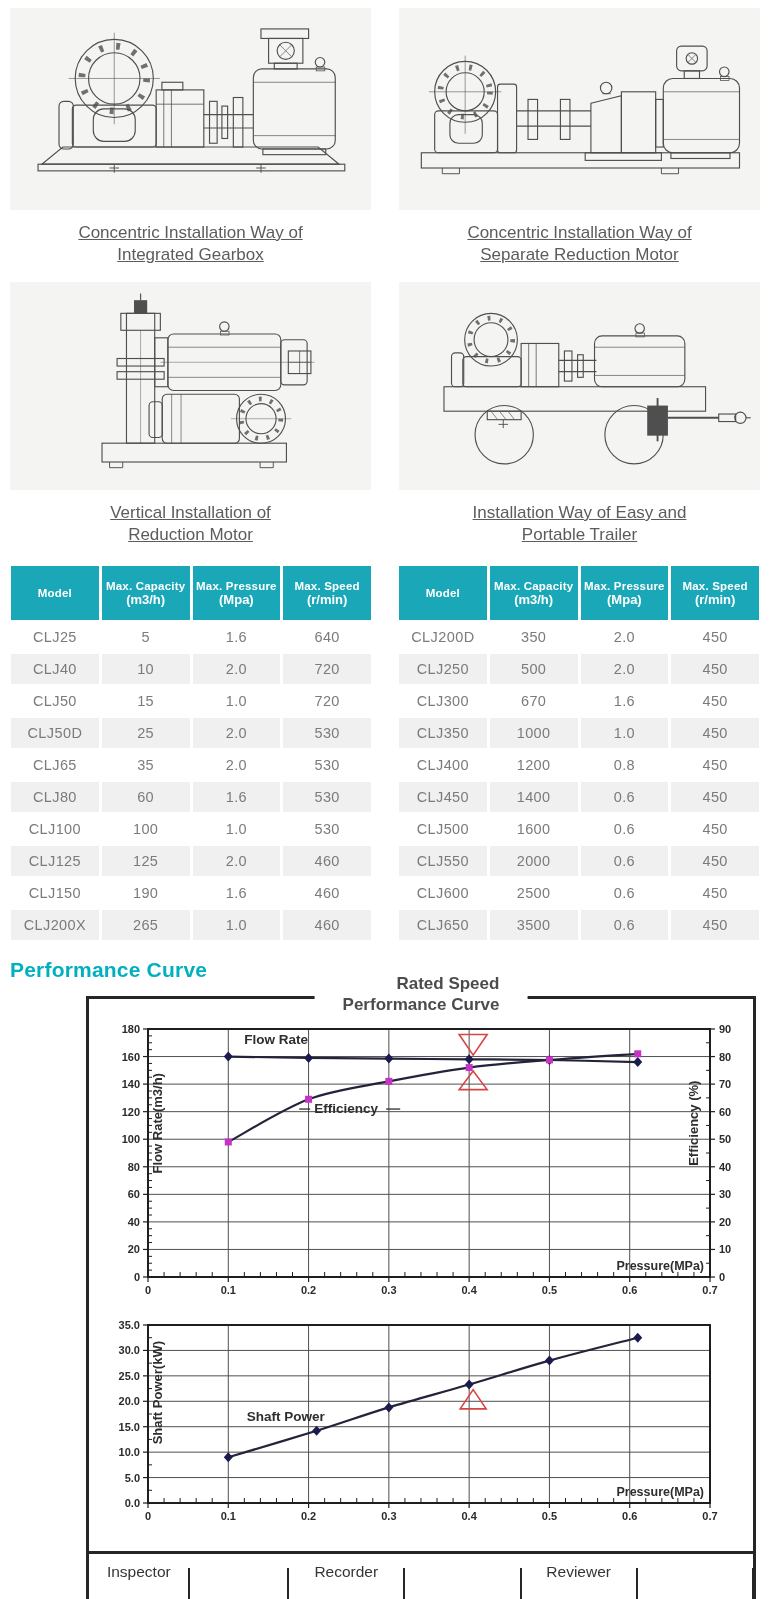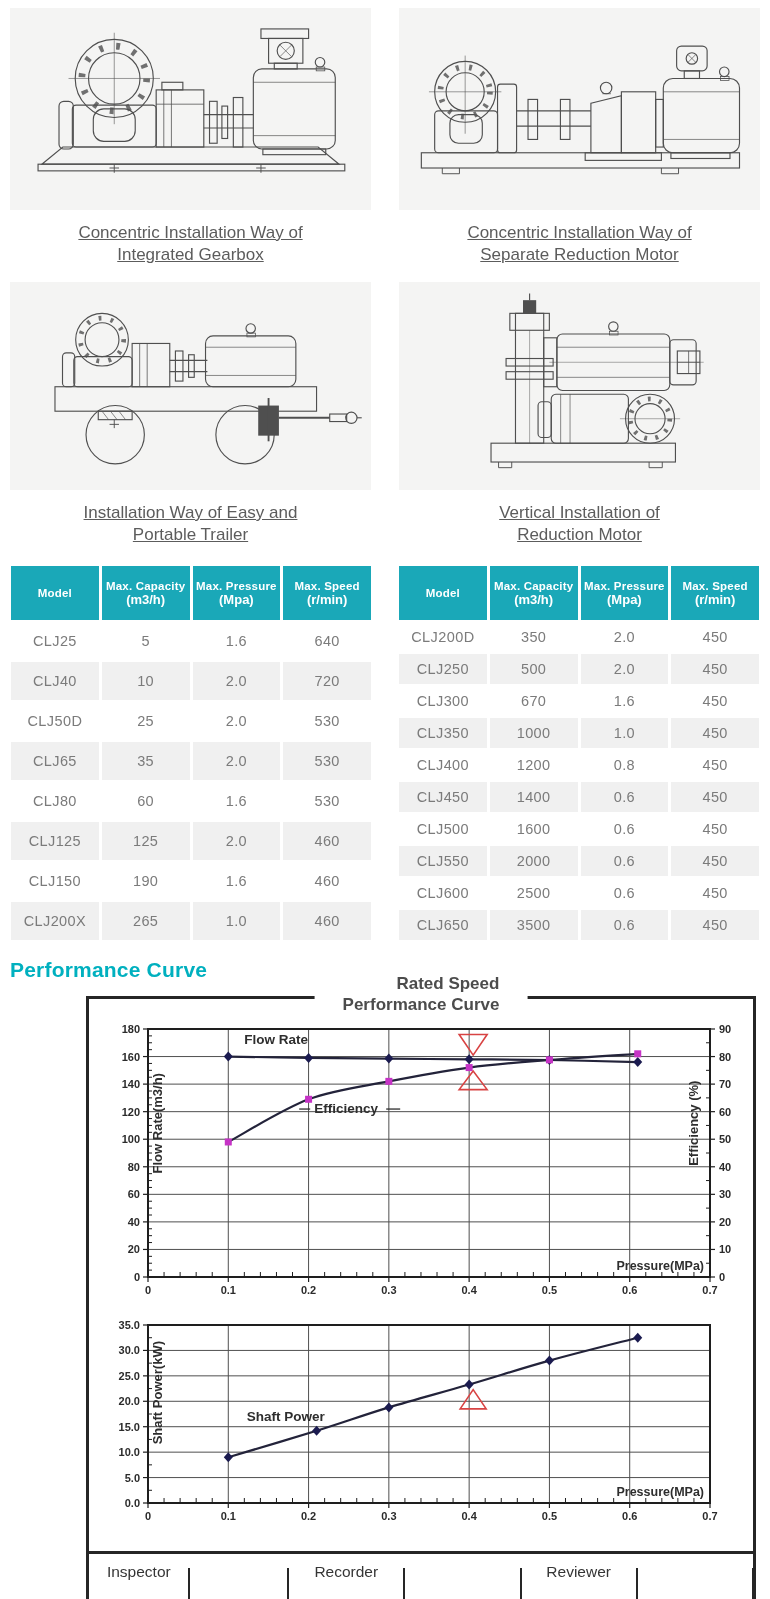--- a/index.html
+++ b/index.html
@@ -110,20 +110,58 @@
     <figcaption>
       <span>Concentric Installation Way of</span><br>
       <span>Separate Reduction Motor</span>
     </figcaption>
   </figure>
 
   <figure class="install-card row2">
     <div class="draw-box">
       <svg class="tech" viewBox="0 0 360 210">
         <g fill="none" stroke="#4f4f4f" stroke-width="1.2">
+          <rect x="86" y="166" width="196" height="20"></rect>
+          <path d="M94 186 v6 h14 v-6 M254 186 v6 h14 v-6" stroke-width="1"></path>
+          <rect x="112" y="28" width="30" height="138"></rect>
+          <rect x="106" y="28" width="42" height="18"></rect>
+          <rect x="120" y="14" width="14" height="14" fill="#4f4f4f" stroke="none"></rect>
+          <path d="M127 14 v-7"></path>
+          <rect x="102" y="76" width="50" height="8"></rect>
+          <rect x="102" y="90" width="50" height="8"></rect>
+          <path d="M127 46 V166" stroke-width="0.5"></path>
+          <rect x="142" y="54" width="14" height="52"></rect>
+          <rect x="156" y="50" width="120" height="60" rx="6"></rect>
+          <rect x="276" y="56" width="28" height="48" rx="4"></rect>
+          <path d="M156 64 H276 M156 96 H276" stroke-width="0.7"></path>
+          <circle cx="216" cy="42" r="5"></circle>
+          <rect x="212" y="47" width="9" height="4" stroke-width="0.8"></rect>
+          <rect x="284" y="68" width="24" height="24"></rect>
+          <path d="M296 68 v24 M284 80 h24" stroke-width="0.8"></path>
+          <path d="M148 80 H312" stroke-width="0.5"></path>
+          <rect x="136" y="122" width="14" height="38" rx="4"></rect>
+          <rect x="150" y="114" width="82" height="52" rx="5"></rect>
+          <path d="M160 114 v52 M170 114 v52" stroke-width="0.7"></path>
+          <circle cx="255" cy="140" r="26"></circle>
+          <circle cx="255" cy="140" r="16"></circle>
+          <circle cx="255" cy="140" r="21" stroke-dasharray="3 9" stroke-width="5" opacity="0.8"></circle>
+          <path d="M223 140 h64" stroke-width="0.5"></path>
+        </g>
+      </svg>
+    </div>
+    <figcaption>
+      <span>Vertical Installation of</span><br>
+      <span>Reduction Motor</span>
+    </figcaption>
+  </figure>
+
+  <figure class="install-card row2">
+    <div class="draw-box">
+      <svg class="tech" viewBox="0 0 360 210">
+        <g fill="none" stroke="#4f4f4f" stroke-width="1.2">
           <rect x="36" y="106" width="278" height="26"></rect>
           <circle cx="100" cy="157" r="31"></circle>
           <circle cx="238" cy="157" r="31"></circle>
           <rect x="82" y="132" width="36" height="9"></rect>
           <path d="M86 132 l7 9 M95 132 l7 9 M104 132 l7 9" stroke-width="0.7"></path>
           <path d="M99 141 v9 M94 146 h10" stroke-width="1"></path>
           <circle cx="86" cy="56" r="28"></circle>
           <circle cx="86" cy="56" r="18"></circle>
           <circle cx="86" cy="56" r="23" stroke-dasharray="3 10" stroke-width="5" opacity="0.8"></circle>
           <rect x="56" y="74" width="62" height="32" rx="4"></rect>
@@ -145,58 +183,20 @@
           <path d="M357 139 h5"></path>
         </g>
       </svg>
     </div>
     <figcaption>
       <span>Installation Way of Easy and</span><br>
       <span>Portable Trailer</span>
     </figcaption>
   </figure>
 
-  <figure class="install-card row2">
-    <div class="draw-box">
-      <svg class="tech" viewBox="0 0 360 210">
-        <g fill="none" stroke="#4f4f4f" stroke-width="1.2">
-          <rect x="86" y="166" width="196" height="20"></rect>
-          <path d="M94 186 v6 h14 v-6 M254 186 v6 h14 v-6" stroke-width="1"></path>
-          <rect x="112" y="28" width="30" height="138"></rect>
-          <rect x="106" y="28" width="42" height="18"></rect>
-          <rect x="120" y="14" width="14" height="14" fill="#4f4f4f" stroke="none"></rect>
-          <path d="M127 14 v-7"></path>
-          <rect x="102" y="76" width="50" height="8"></rect>
-          <rect x="102" y="90" width="50" height="8"></rect>
-          <path d="M127 46 V166" stroke-width="0.5"></path>
-          <rect x="142" y="54" width="14" height="52"></rect>
-          <rect x="156" y="50" width="120" height="60" rx="6"></rect>
-          <rect x="276" y="56" width="28" height="48" rx="4"></rect>
-          <path d="M156 64 H276 M156 96 H276" stroke-width="0.7"></path>
-          <circle cx="216" cy="42" r="5"></circle>
-          <rect x="212" y="47" width="9" height="4" stroke-width="0.8"></rect>
-          <rect x="284" y="68" width="24" height="24"></rect>
-          <path d="M296 68 v24 M284 80 h24" stroke-width="0.8"></path>
-          <path d="M148 80 H312" stroke-width="0.5"></path>
-          <rect x="136" y="122" width="14" height="38" rx="4"></rect>
-          <rect x="150" y="114" width="82" height="52" rx="5"></rect>
-          <path d="M160 114 v52 M170 114 v52" stroke-width="0.7"></path>
-          <circle cx="255" cy="140" r="26"></circle>
-          <circle cx="255" cy="140" r="16"></circle>
-          <circle cx="255" cy="140" r="21" stroke-dasharray="3 9" stroke-width="5" opacity="0.8"></circle>
-          <path d="M223 140 h64" stroke-width="0.5"></path>
-        </g>
-      </svg>
-    </div>
-    <figcaption>
-      <span>Vertical Installation of</span><br>
-      <span>Reduction Motor</span>
-    </figcaption>
-  </figure>
-
 </div>
 
 <div class="tables-row">
   <table id="table-left">
       <thead>
         <tr>
           <th>
             <div class="h1">Model</div>
           </th>
           <th>
@@ -220,35 +220,47 @@
           <td>1.6</td>
           <td>640</td>
         </tr>
         <tr>
           <td>CLJ40</td>
           <td>10</td>
           <td>2.0</td>
           <td>720</td>
         </tr>
         <tr>
+          <td>CLJ50</td>
+          <td>15</td>
+          <td>1.0</td>
+          <td>720</td>
+        </tr>
+        <tr>
           <td>CLJ50D</td>
           <td>25</td>
           <td>2.0</td>
           <td>530</td>
         </tr>
         <tr>
           <td>CLJ65</td>
           <td>35</td>
           <td>2.0</td>
           <td>530</td>
         </tr>
         <tr>
           <td>CLJ80</td>
           <td>60</td>
           <td>1.6</td>
+          <td>530</td>
+        </tr>
+        <tr>
+          <td>CLJ100</td>
+          <td>100</td>
+          <td>1.0</td>
           <td>530</td>
         </tr>
         <tr>
           <td>CLJ125</td>
           <td>125</td>
           <td>2.0</td>
           <td>460</td>
         </tr>
         <tr>
           <td>CLJ150</td>

